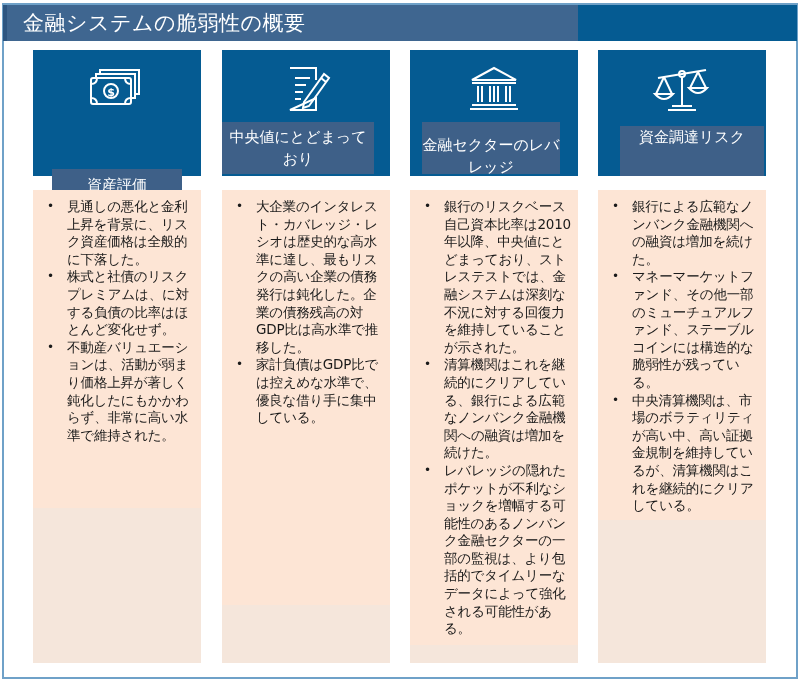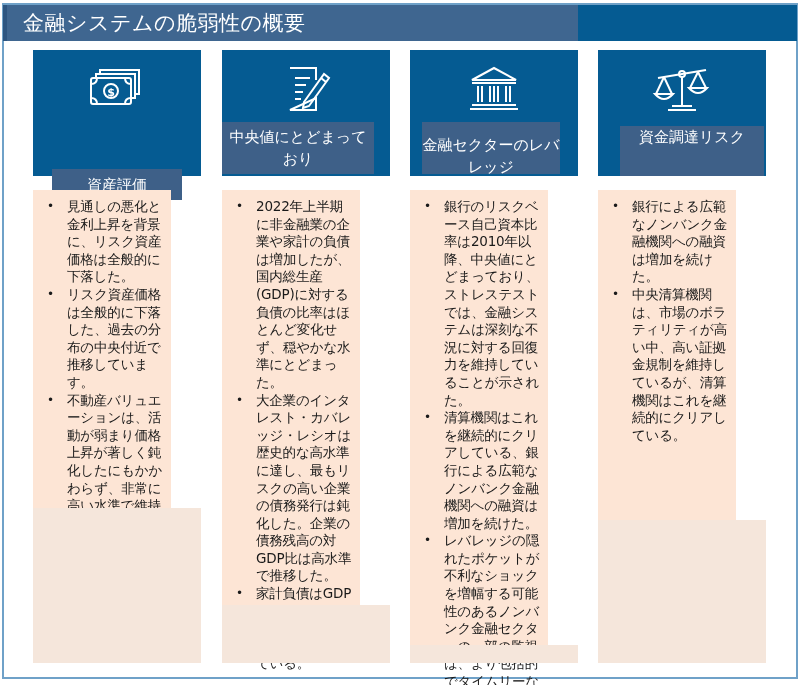--- a/index.html
+++ b/index.html
@@ -28,21 +28,21 @@
   .icon {
     position: absolute; left: 50%; top: 14px; transform: translateX(-50%);
     width: 60px; height: 50px;
   }
   .icon svg { width: 60px; height: 50px; display: block; }
   .label {
     position: absolute; background: #3e6088; color: #ffffff;
     text-align: center; font-size: 15px; line-height: 22px;
   }
   .panel {
-    position: absolute; left: 0; width: 138px; background: #fde5d5;
+    position: absolute; left: 0; width: 168px; background: #fde5d5;
   }
   .panel-ext {
     position: absolute; left: 0; width: 168px; background: #f5e6db;
   }
   ul.bullets { list-style: none; padding: 8px 6px 4px 8px; }
   ul.bullets li {
     position: relative; padding-left: 26px; font-size: 13.5px;
     line-height: 17.6px; color: #1a1a1a; letter-spacing: -0.2px;
   }
   ul.bullets li::before {
@@ -68,21 +68,21 @@
         <path d="M4 20 Q10 20 10 14 M38 14 Q38 20 44 20 M4 34 Q10 34 10 40 M38 40 Q38 34 44 34"></path>
         <circle cx="24" cy="27" r="7"></circle>
         <text x="24" y="31.5" font-size="11" text-anchor="middle" fill="#ffffff" stroke="none" font-family="DejaVu Sans, sans-serif" font-weight="bold">$</text>
       </svg>
     </div>
     <div class="label" style="left:19px; top:80px; width:130px; height:31px; padding-top:5px;margin-top:39px;">資産評価</div>
   </div>
   <div class="panel" style="top:140px; height:318px;">
     <ul class="bullets">
       <li>見通しの悪化と金利上昇を背景に、リスク資産価格は全般的に下落した。</li>
-      <li>リスク資産価格は全般的に下落した、過去の分布の中央付近で推移しています。</li>
+      <li>株式と社債のリスクプレミアムは、に対する負債の比率はほとんど変化せず。</li>
       <li>不動産バリュエーションは、活動が弱まり価格上昇が著しく鈍化したにもかかわらず、非常に高い水準で維持された。</li>
     </ul>
   </div>
   <div class="panel-ext" style="top:458px; height:155px;"></div>
 </div>
 
 <div class="column" style="left:222px;">
   <div class="head">
     <div class="icon">
       <svg viewBox="0 0 60 50" fill="none" stroke="#ffffff" stroke-width="2">
@@ -92,21 +92,20 @@
         <line x1="19" y1="28" x2="27" y2="28"></line>
         <line x1="19" y1="35" x2="25" y2="35"></line>
         <path d="M28 38 L48 10 L53 14 L33 42 L27 44 Z"></path>
         <line x1="45" y1="14" x2="50" y2="18"></line>
       </svg>
     </div>
     <div class="label" style="left:0px; top:72px; width:152px; height:52px; padding-top:4px;">中央値にとどまっており</div>
   </div>
   <div class="panel" style="top:140px; height:415px;">
     <ul class="bullets">
-      <li>2022年上半期に非金融業の企業や家計の負債は増加したが、国内総生産(GDP)に対する負債の比率はほとんど変化せず、穏やかな水準にとどまった。</li>
       <li>大企業のインタレスト・カバレッジ・レシオは歴史的な高水準に達し、最もリスクの高い企業の債務発行は鈍化した。企業の債務残高の対GDP比は高水準で推移した。</li>
       <li>家計負債はGDP比では控えめな水準で、優良な借り手に集中している。</li>
     </ul>
   </div>
   <div class="panel-ext" style="top:555px; height:58px;"></div>
 </div>
 
 <div class="column" style="left:410px;">
   <div class="head">
     <div class="icon">
@@ -149,17 +148,18 @@
         <path d="M3 30 H21 Q12 40 3 30 Z"></path>
         <path d="M46 8 L38 24 M46 8 L54 24"></path>
         <path d="M37 24 H55 Q46 34 37 24 Z"></path>
       </svg>
     </div>
     <div class="label" style="left:22px; top:76px; width:144px; height:50px; ">資金調達リスク</div>
   </div>
   <div class="panel" style="top:140px; height:330px;">
     <ul class="bullets">
       <li>銀行による広範なノンバンク金融機関への融資は増加を続けた。</li>
+      <li>マネーマーケットファンド、その他一部のミューチュアルファンド、ステーブルコインには構造的な脆弱性が残っている。</li>
       <li>中央清算機関は、市場のボラティリティが高い中、高い証拠金規制を維持しているが、清算機関はこれを継続的にクリアしている。</li>
     </ul>
   </div>
   <div class="panel-ext" style="top:470px; height:143px;"></div>
 </div>
 
 </body></html>

